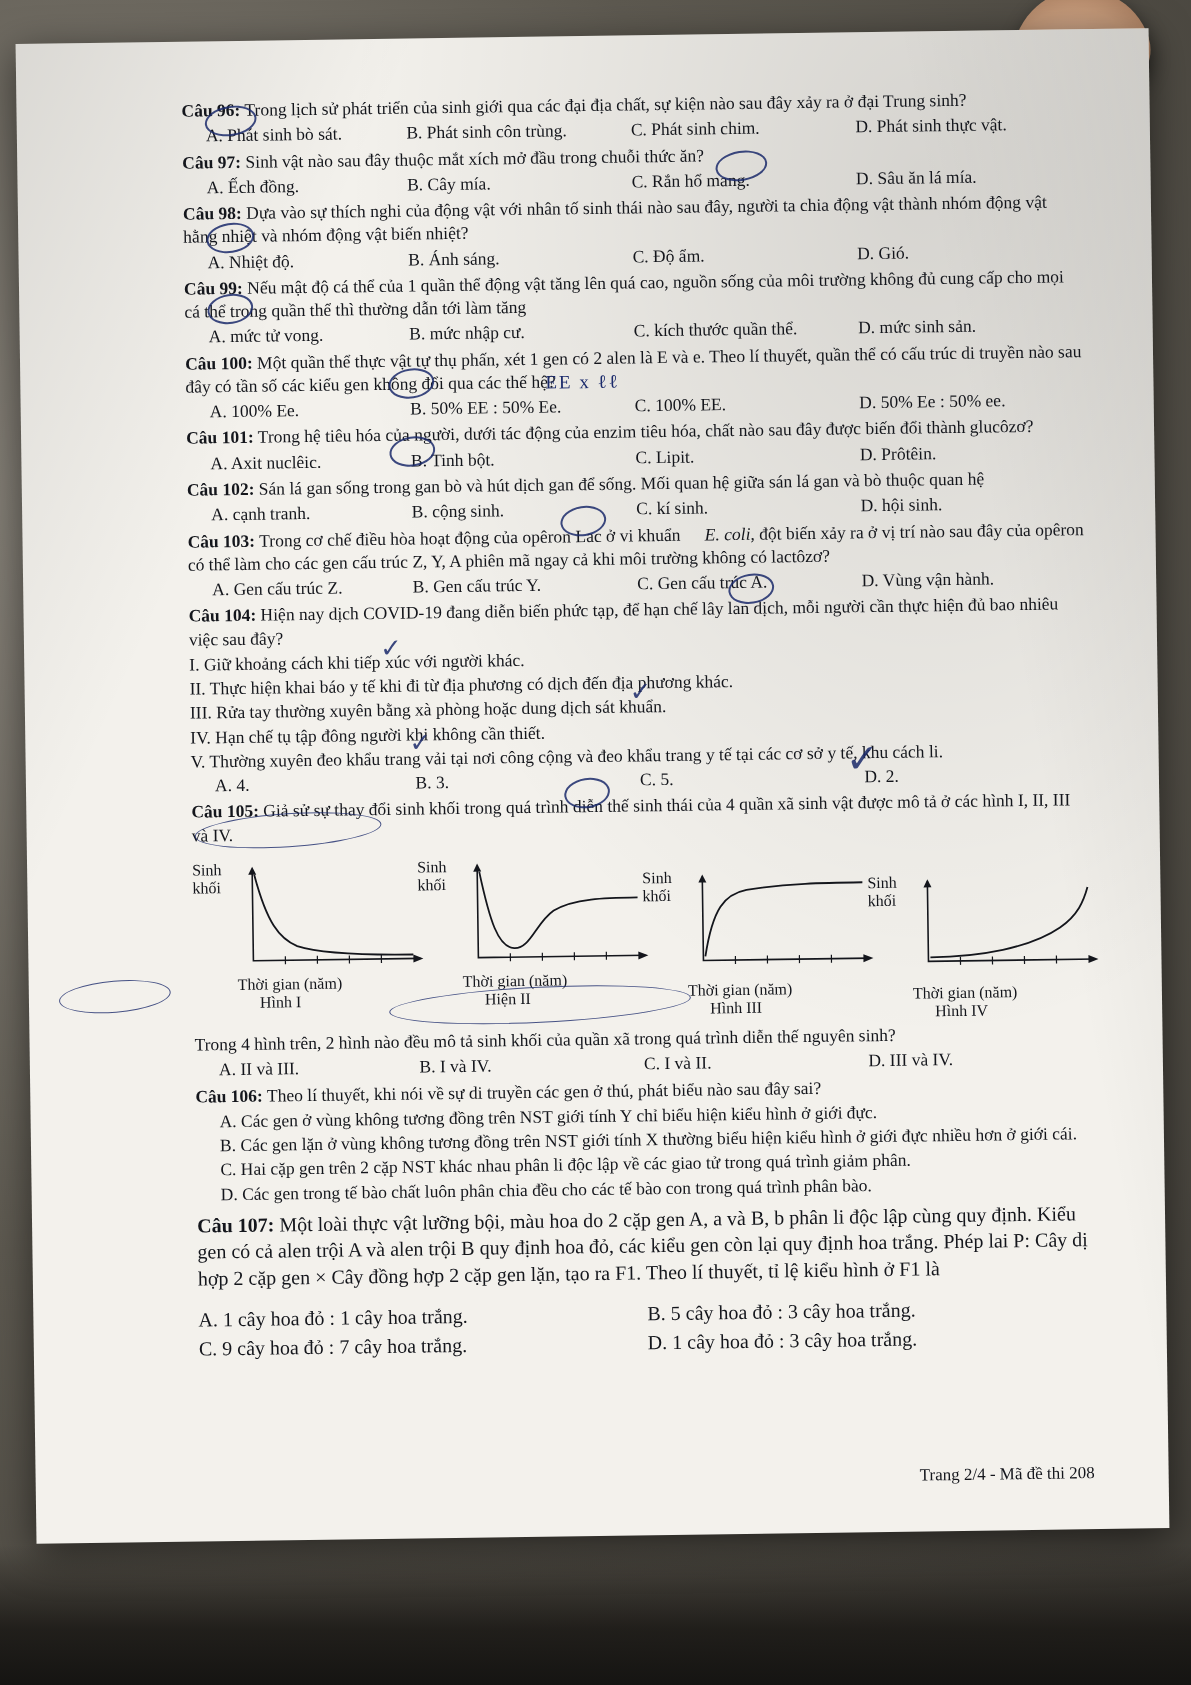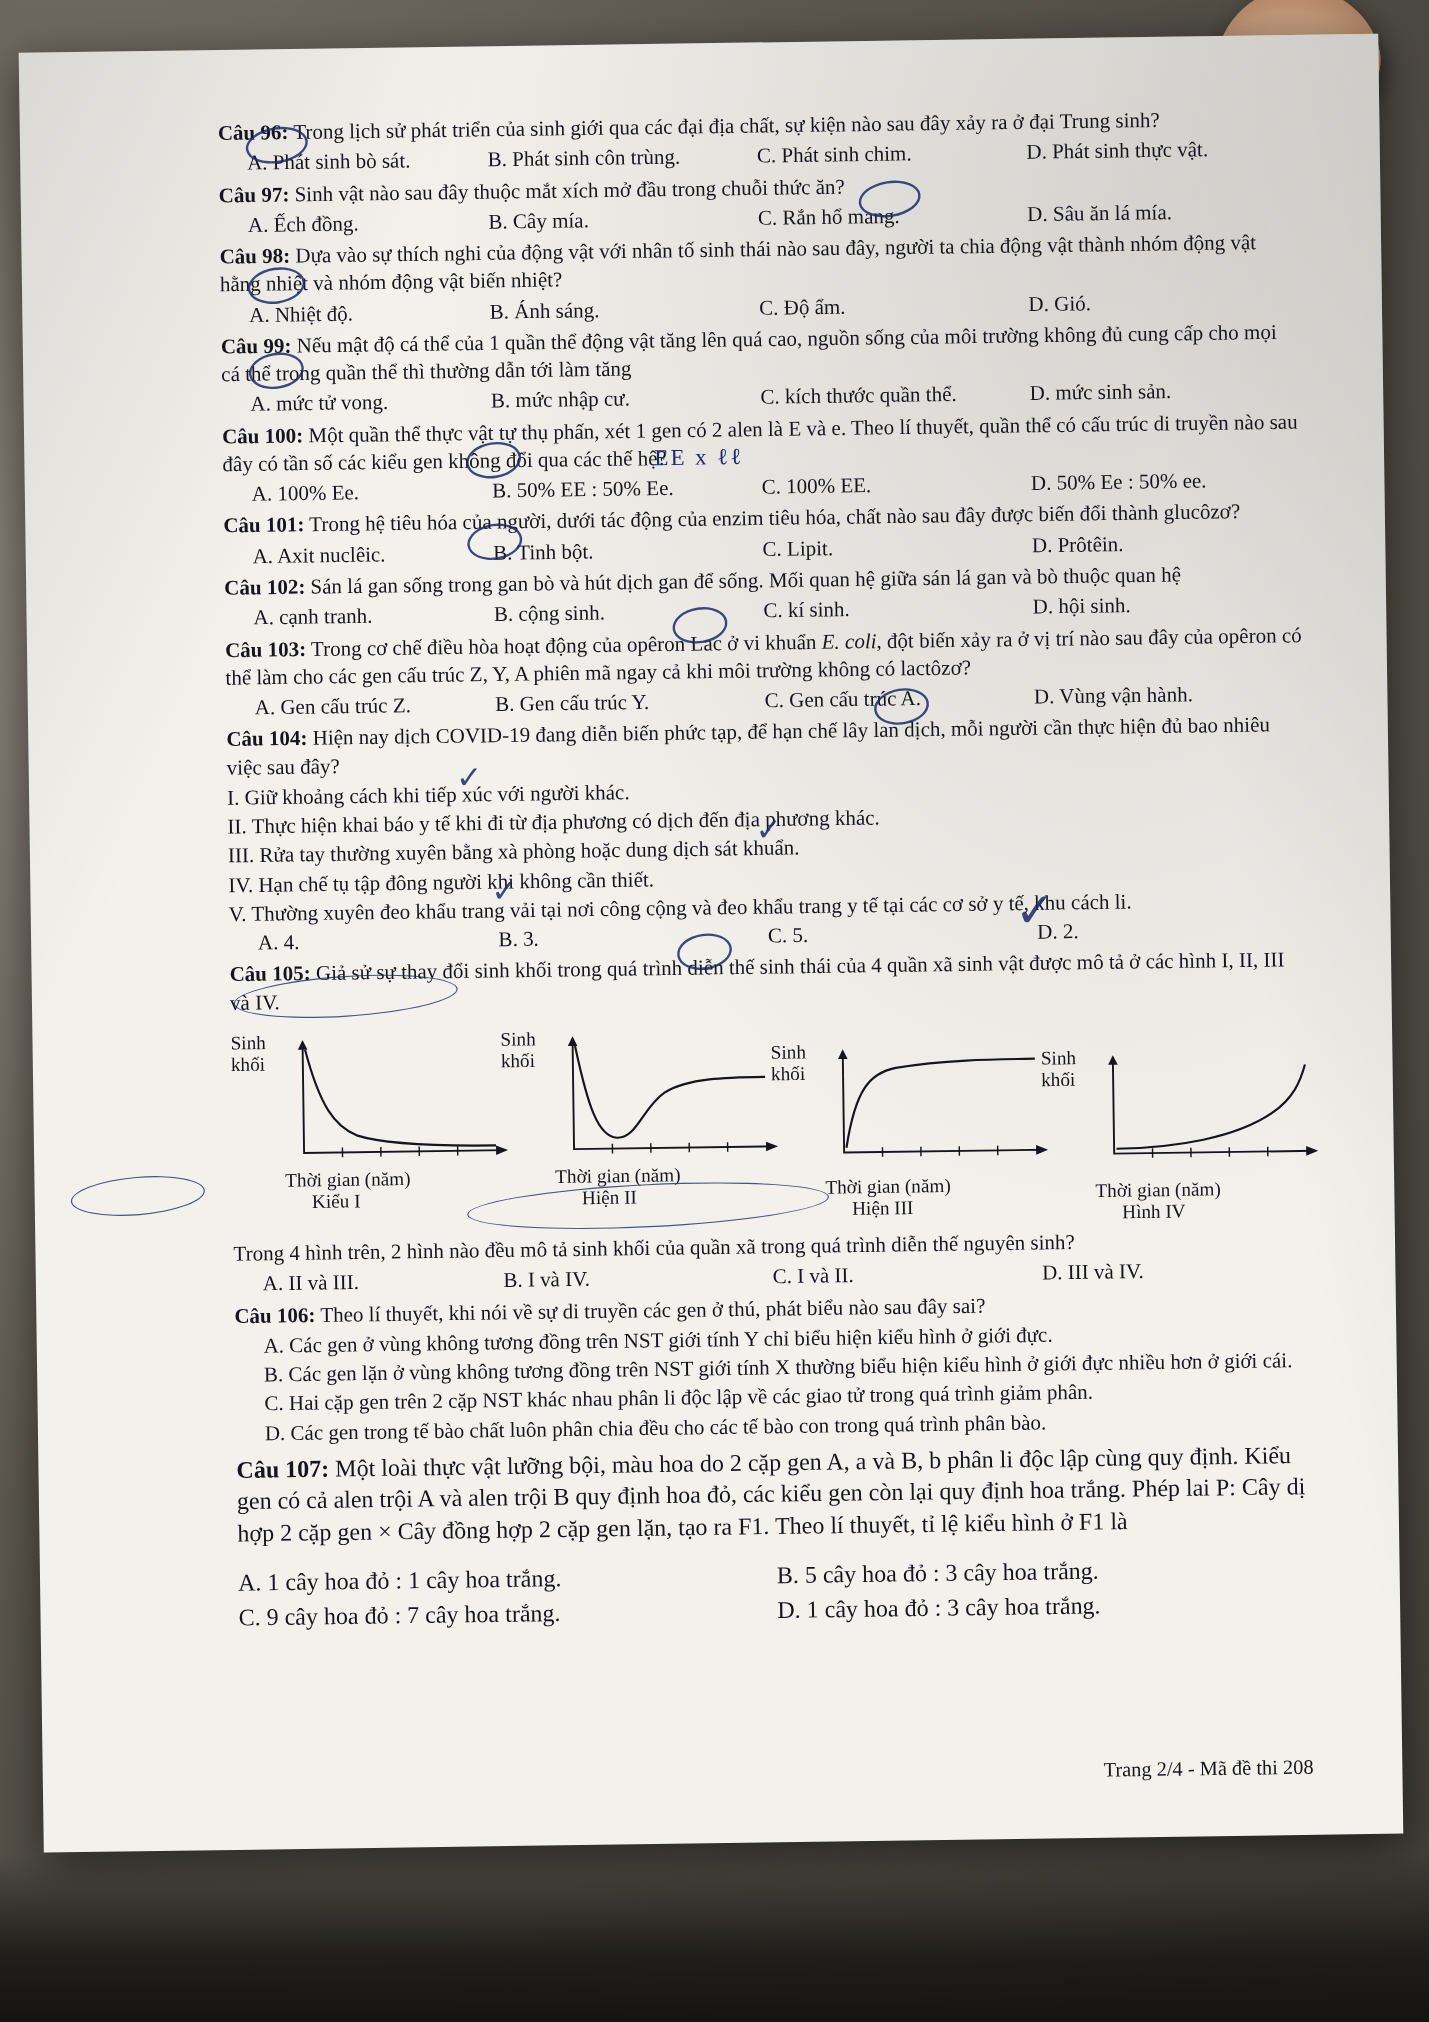--- a/index.html
+++ b/index.html
@@ -55,21 +55,21 @@
   }
   .q{margin:0 0 2px 0;}
   .qlabel{font-weight:bold;}
   .stem{}
   .opts{display:flex;flex-wrap:wrap;margin:0 0 3px 0;}
   .opt{box-sizing:border-box;}
   .o4{width:25%;}
   .o2{width:50%;}
   .oind{padding-left:24px;}
   .list-line{margin:0 0 1px 0;}
-  i{}
+  i{margin-left:20px;}
   
   .ann{position:absolute;pointer-events:none;}
   .circle{
     border:2px solid #1b2a6b;border-radius:50%;
     transform:rotate(-8deg);
     opacity:.85;
   }
   .ell{
     border:1.6px solid #1b2a6b;border-radius:50%;
     opacity:.8;
@@ -204,21 +204,21 @@
           <path d="M168 92 L178 96 L168 100" fill="#14161c"></path>
           <path d="M10 10 C 22 58, 34 74, 52 82 C 76 90, 120 92, 168 92" fill="none" stroke="#14161c" stroke-width="1.8"></path>
           <g stroke="#14161c" stroke-width="1.2">
             <line x1="40" y1="92" x2="40" y2="100"></line>
               <line x1="72" y1="92" x2="72" y2="100"></line>
             <line x1="104" y1="92" x2="104" y2="100"></line>
               <line x1="136" y1="92" x2="136" y2="100"></line>
           </g>
         </svg>
         <div class="xlab">Thời gian (năm)</div>
-        <div class="name">Kiểu I</div>
+        <div class="name">Hình I</div>
       </div>
 
       <div class="chart">
         <div class="ylab">Sinh<br>khối</div>
         <svg width="190" height="116" viewBox="0 0 190 116">
           <path d="M8 4 L8 96 L175 96" fill="none" stroke="#14161c" stroke-width="1.6"></path>
           <path d="M4 10 L8 2 L12 10" fill="#14161c"></path>
           <path d="M168 92 L178 96 L168 100" fill="#14161c"></path>
           <path d="M10 10 C 20 60, 28 86, 44 87 C 60 88, 66 62, 84 50 C 104 38, 136 38, 168 38" fill="none" stroke="#14161c" stroke-width="1.8"></path>
           <g stroke="#14161c" stroke-width="1.2">
@@ -240,21 +240,21 @@
           <path d="M168 84 L178 88 L168 92" fill="#14161c"></path>
           <path d="M10 84 C 18 36, 30 22, 52 18 C 92 12, 130 12, 168 12" fill="none" stroke="#14161c" stroke-width="1.8"></path>
           <g stroke="#14161c" stroke-width="1.2">
             <line x1="40" y1="84" x2="40" y2="92"></line>
               <line x1="72" y1="84" x2="72" y2="92"></line>
             <line x1="104" y1="84" x2="104" y2="92"></line>
               <line x1="136" y1="84" x2="136" y2="92"></line>
           </g>
         </svg>
         <div class="xlab" style="bottom:4px;">Thời gian (năm)</div>
-        <div class="name" style="bottom:-14px;">Hiện III</div>
+        <div class="name" style="bottom:-14px;">Hình III</div>
       </div>
 
       <div class="chart">
         <div class="ylab" style="top:22px;">Sinh<br>khối</div>
         <svg width="190" height="116" viewBox="0 0 190 116" style="top:26px;">
           <path d="M8 4 L8 84 L175 84" fill="none" stroke="#14161c" stroke-width="1.6"></path>
           <path d="M4 10 L8 2 L12 10" fill="#14161c"></path>
           <path d="M168 80 L178 84 L168 88" fill="#14161c"></path>
           <path d="M10 80 C 60 80, 110 72, 140 52 C 158 40, 164 26, 168 12" fill="none" stroke="#14161c" stroke-width="1.8"></path>
           <g stroke="#14161c" stroke-width="1.2">

